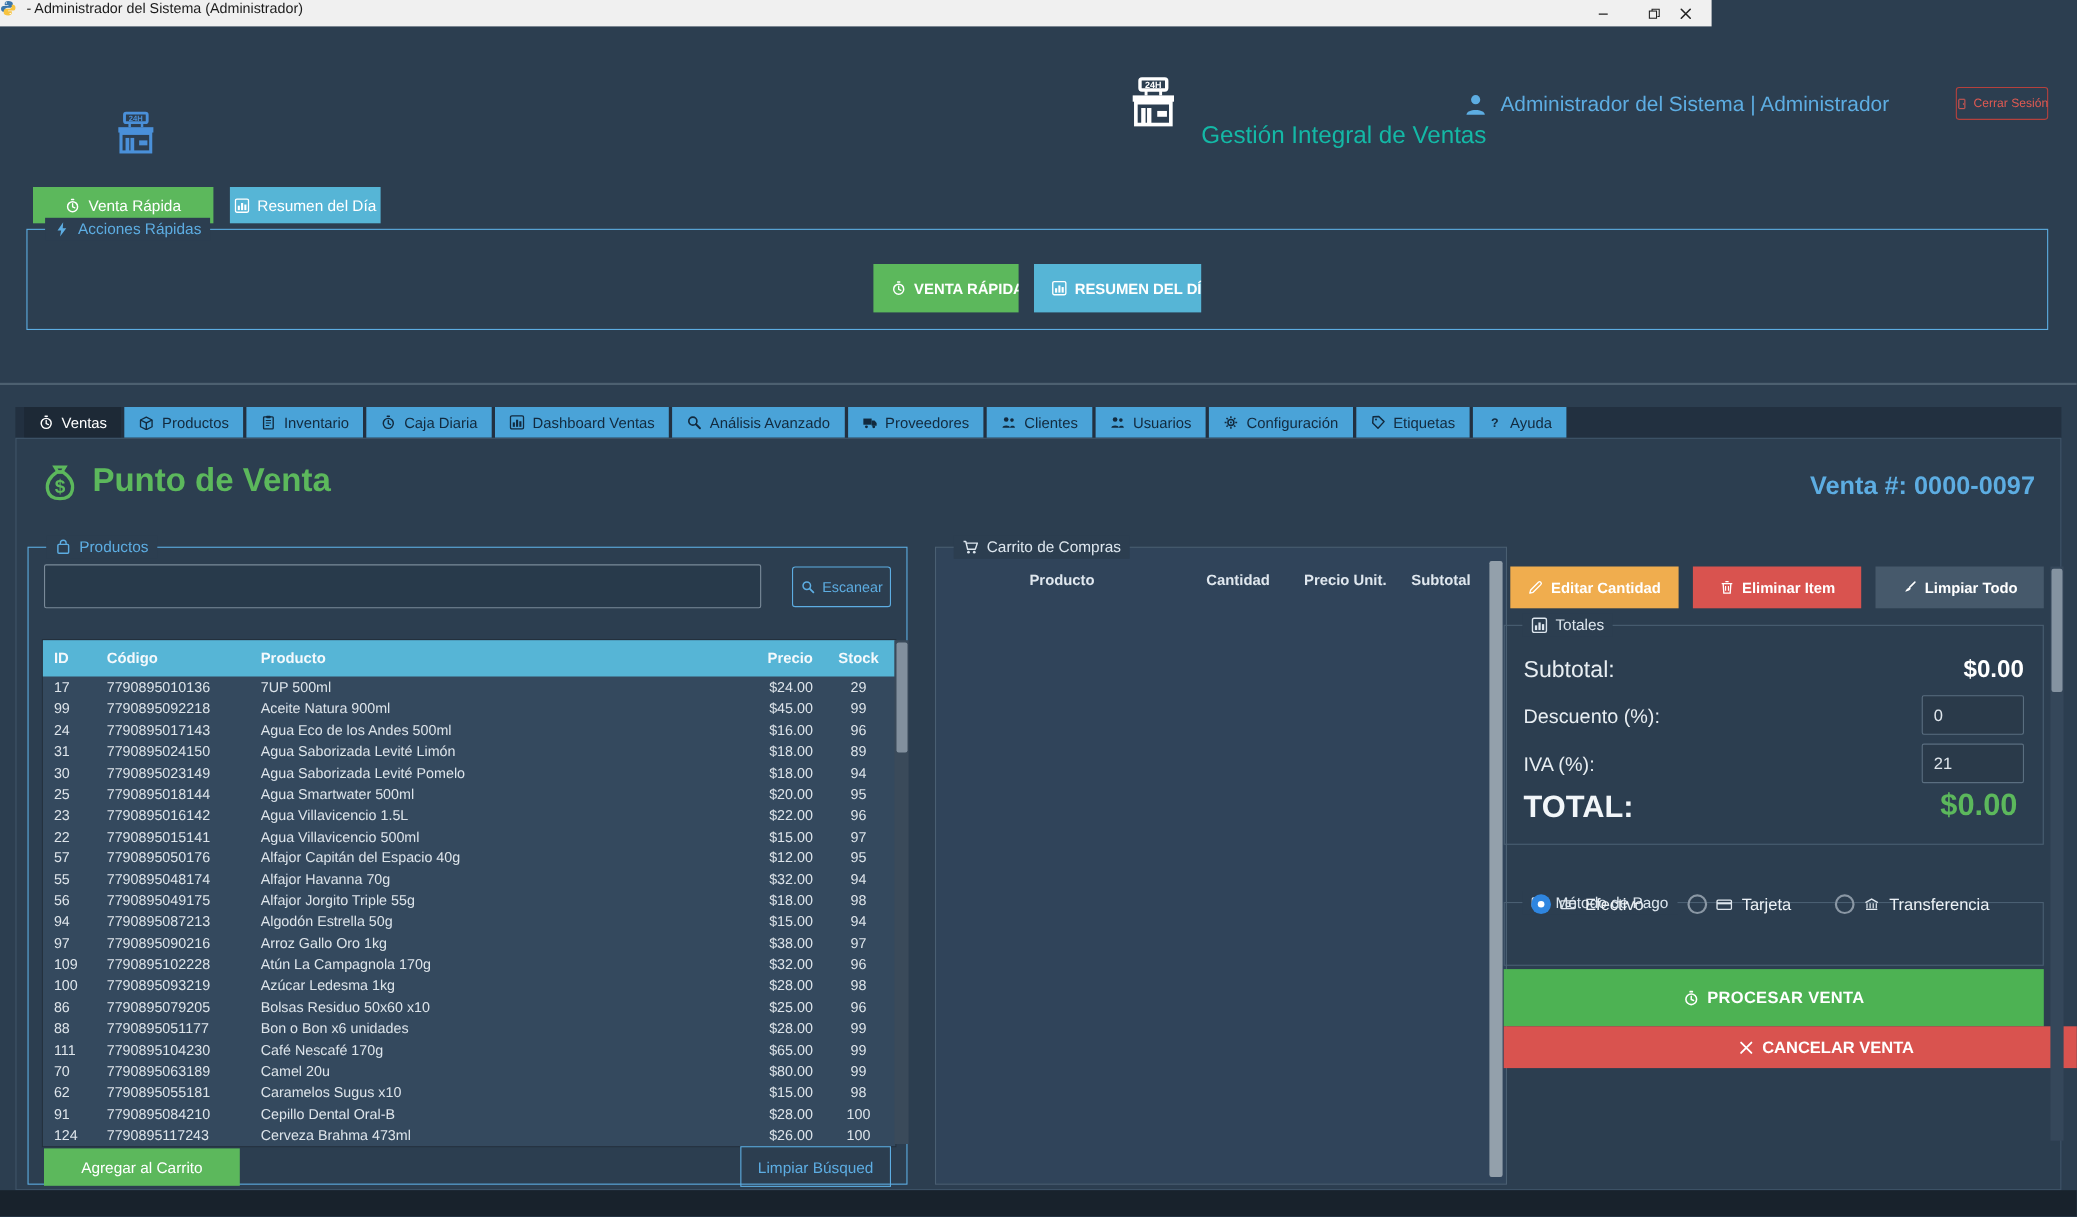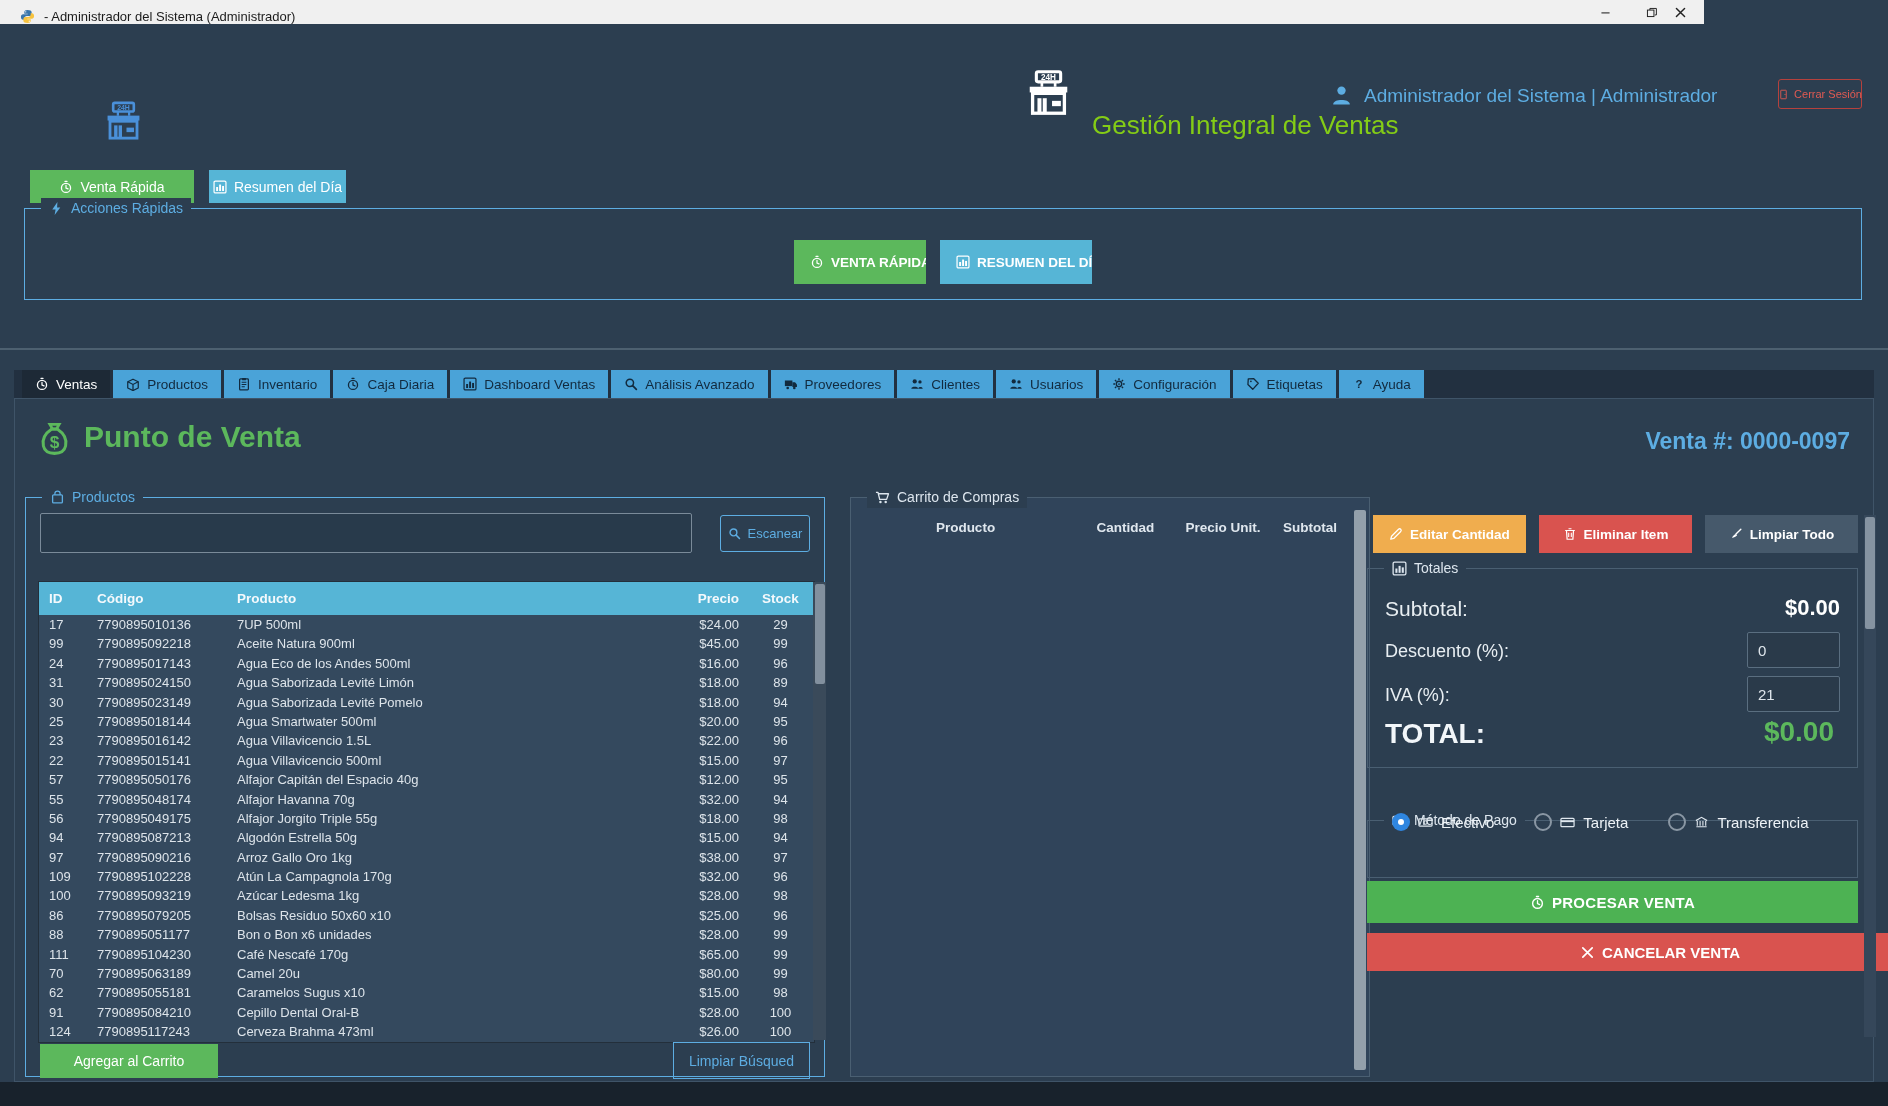--- a/index.html
+++ b/index.html
@@ -5,33 +5,33 @@
   html,body{margin:0;padding:0}
   body{
     width:1888px;height:1106px;position:relative;overflow:hidden;
     background:#2c3e50;font-family:"Liberation Sans",sans-serif;
     -webkit-font-smoothing:antialiased;
   }
   .ic{display:inline-block;width:14px;height:14px;line-height:0;flex:0 0 auto}
   .ic svg{width:100%;height:100%;display:block}
 
   
-  .titlebar{position:absolute;left:0;top:0;width:1704px;height:24px;background:#f0f0f0;
-    display:flex;align-items:flex-end;padding:0 0 0 20px;box-sizing:border-box;z-index:9}
+  .titlebar{position:absolute;left:0;top:0;width:1556px;height:24px;background:#f0f0f0;
+    display:flex;align-items:flex-start;padding:0 0 0 0;box-sizing:border-box;z-index:9}
   .titlebar .app-ic{width:15px;height:15px;margin-right:9px}
   .title-text{font-size:13px;color:#1b1b1b;white-space:nowrap}
   .win-controls{margin-left:auto;display:flex;align-items:center}
   .win-btn{width:46px;height:24px;display:flex;align-items:center;justify-content:center;color:#222;cursor:pointer}
   .win-btn .ic{width:13px;height:13px}
   .win-btn.close{width:30px;justify-content:flex-start}
 
   
   .logo-small{position:absolute;left:100px;top:101px;width:47px;height:45px;color:#4a90d9}
   .brand-icon{position:absolute;left:1022px;top:66px;width:53px;height:60px;color:#ffffff}
-  .brand-subtitle{position:absolute;left:1092px;top:110px;font-size:26px;color:#84cc16}
+  .brand-subtitle{position:absolute;left:1092px;top:110px;font-size:22px;color:#14b8a6}
   .user-area{position:absolute;left:1330px;top:84px;display:flex;align-items:center;gap:11px}
   .user-area .ic{width:23px;height:23px;color:#5dade2}
   .user-name{font-size:19px;color:#5dade2;white-space:nowrap}
   .logout-btn{position:absolute;left:1778px;top:79px;width:84px;height:30px;background:transparent;
     border:1px solid #b5413d;border-radius:3px;color:#e05a52;display:flex;align-items:center;
     justify-content:center;gap:5px;font-size:11px;cursor:pointer;box-sizing:border-box;white-space:nowrap}
   .logout-btn .ic{width:11px;height:11px}
 
   
   .btn{display:flex;align-items:center;justify-content:center;gap:7px;border:none;cursor:pointer;
@@ -124,21 +124,21 @@
 
   .metodo-group{left:1367px;top:820px;width:491px;height:58px}
   .metodo-row{position:absolute;left:1392px;top:813px;display:flex;align-items:center}
   .pm{display:flex;align-items:center;gap:8px;margin-right:40px;cursor:pointer}
   .radio{width:18px;height:18px;border-radius:50%;border:2px solid #8a97a4;box-sizing:border-box;position:relative}
   .radio.sel{border:none;background:#2f86e0}
   .radio.sel::after{content:"";position:absolute;width:6px;height:6px;background:#fff;border-radius:50%;top:6px;left:6px}
   .pm .ic{width:15px;height:15px;color:#dfe7ee}
   .pm-label{font-size:15px;color:#eef3f7;white-space:nowrap}
 
-  .process-btn{position:absolute;left:1367px;top:881px;width:491px;height:42px;background:#4db253;
+  .process-btn{position:absolute;left:1367px;top:881px;width:491px;height:52px;background:#4db253;
     font-weight:bold;font-size:15px;letter-spacing:.3px}
   .cancel-btn{position:absolute;left:1367px;top:933px;width:586px;height:38px;background:#d9534f;
     font-weight:bold;font-size:15px}
   .cancel-btn .ic,.process-btn .ic{width:15px;height:15px}
 
   .right-scroll-track{position:absolute;left:1864px;top:515px;width:12px;height:522px;background:#35475a}
   .right-scroll-thumb{position:absolute;left:1865px;top:517px;width:10px;height:112px;background:#8593a1;border-radius:2px}
 
   .bottom-strip{position:absolute;left:0;top:1082px;width:1888px;height:24px;background:#18222c}
 </style>

